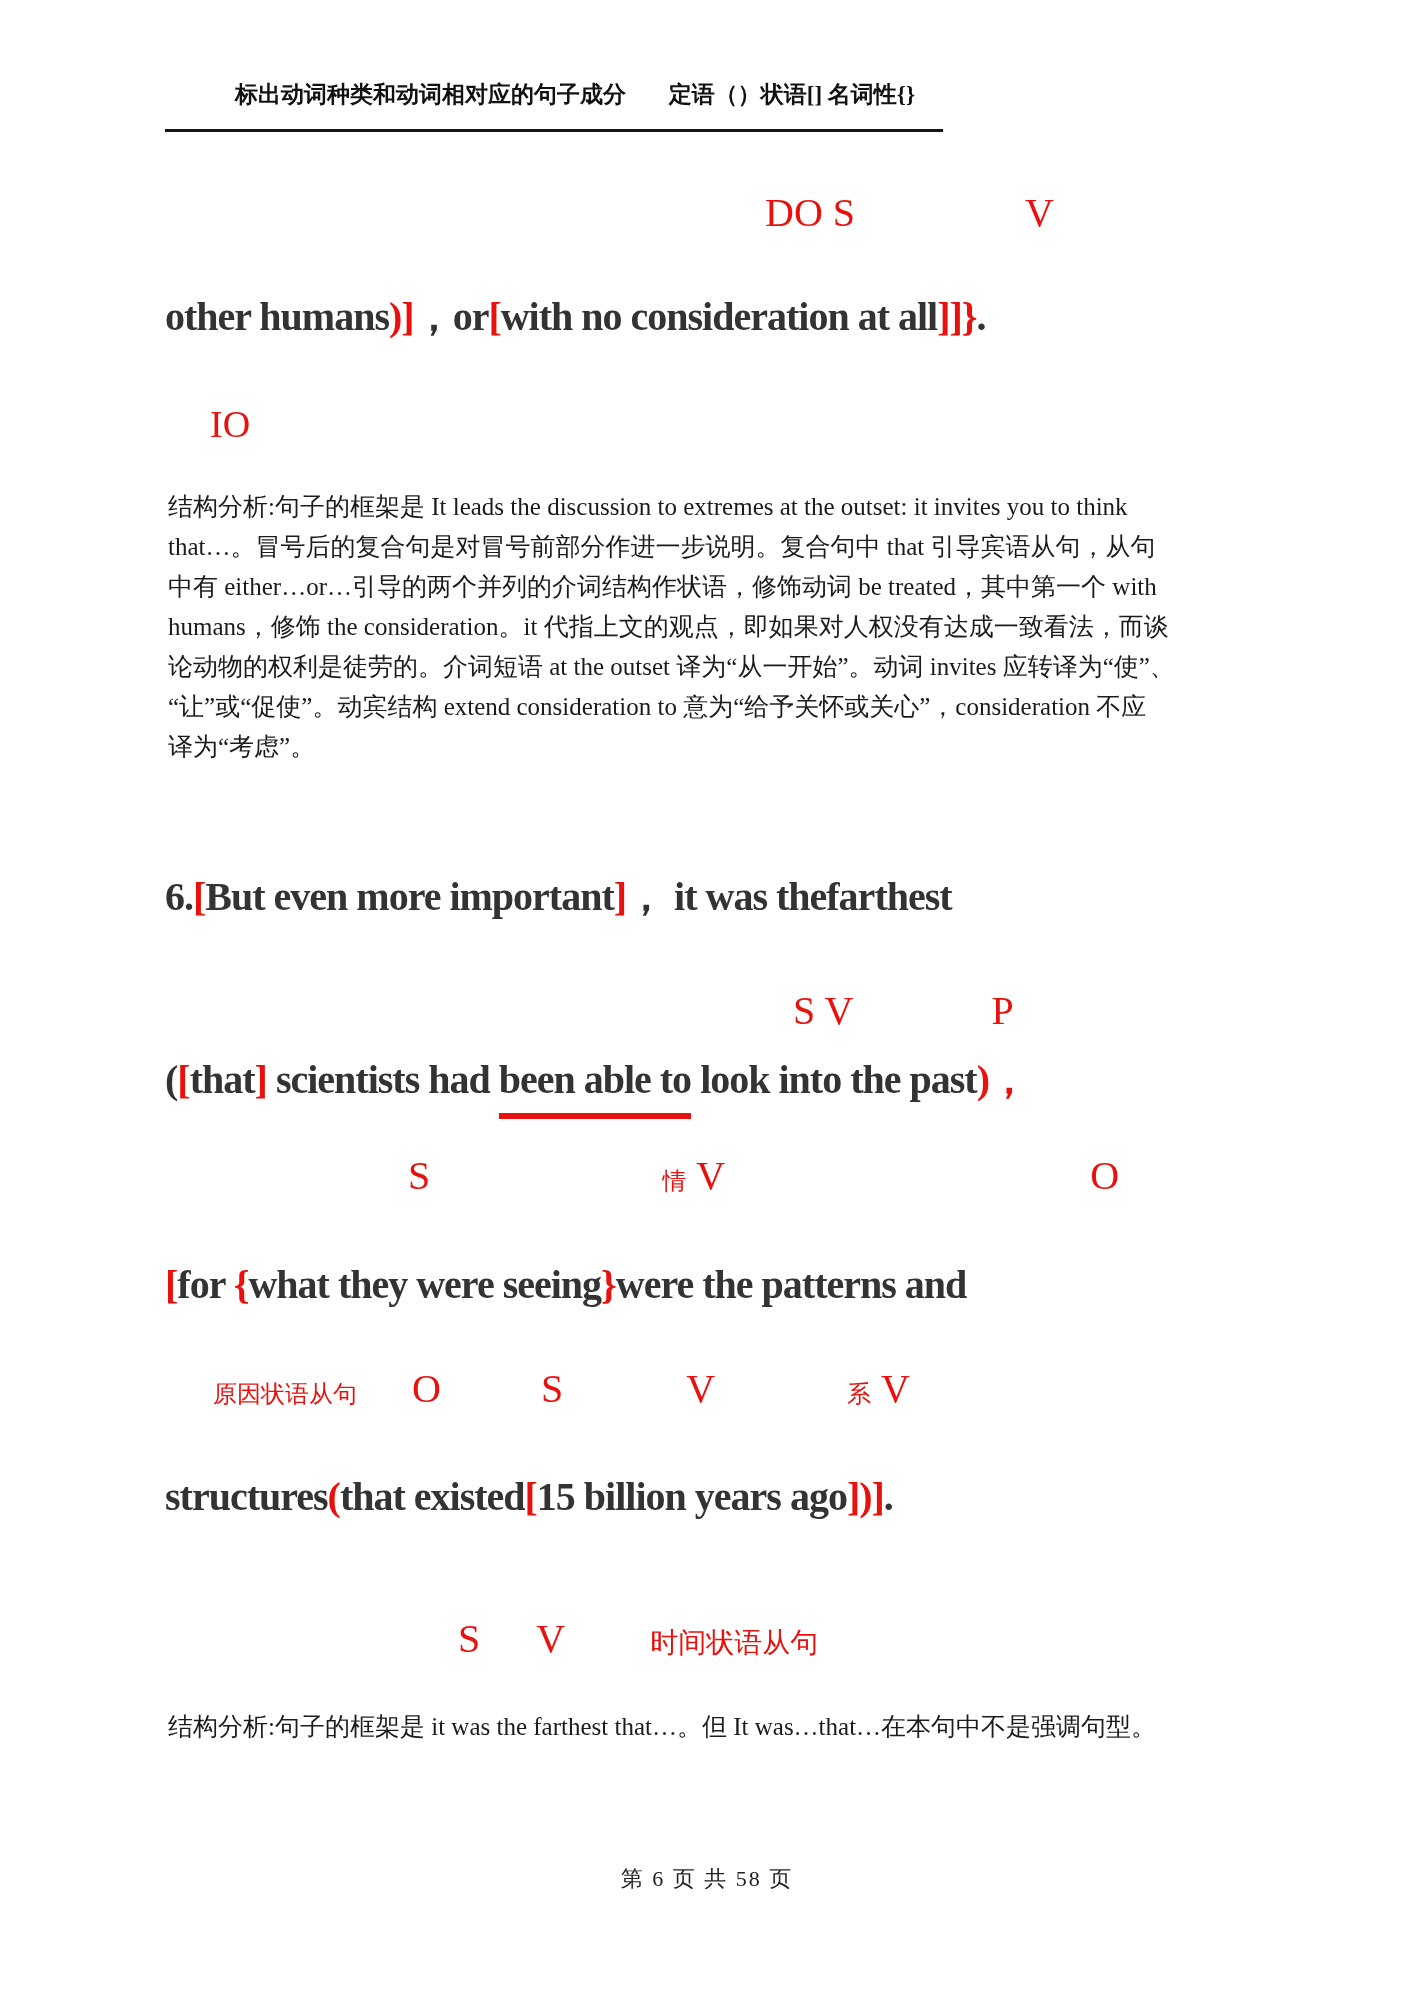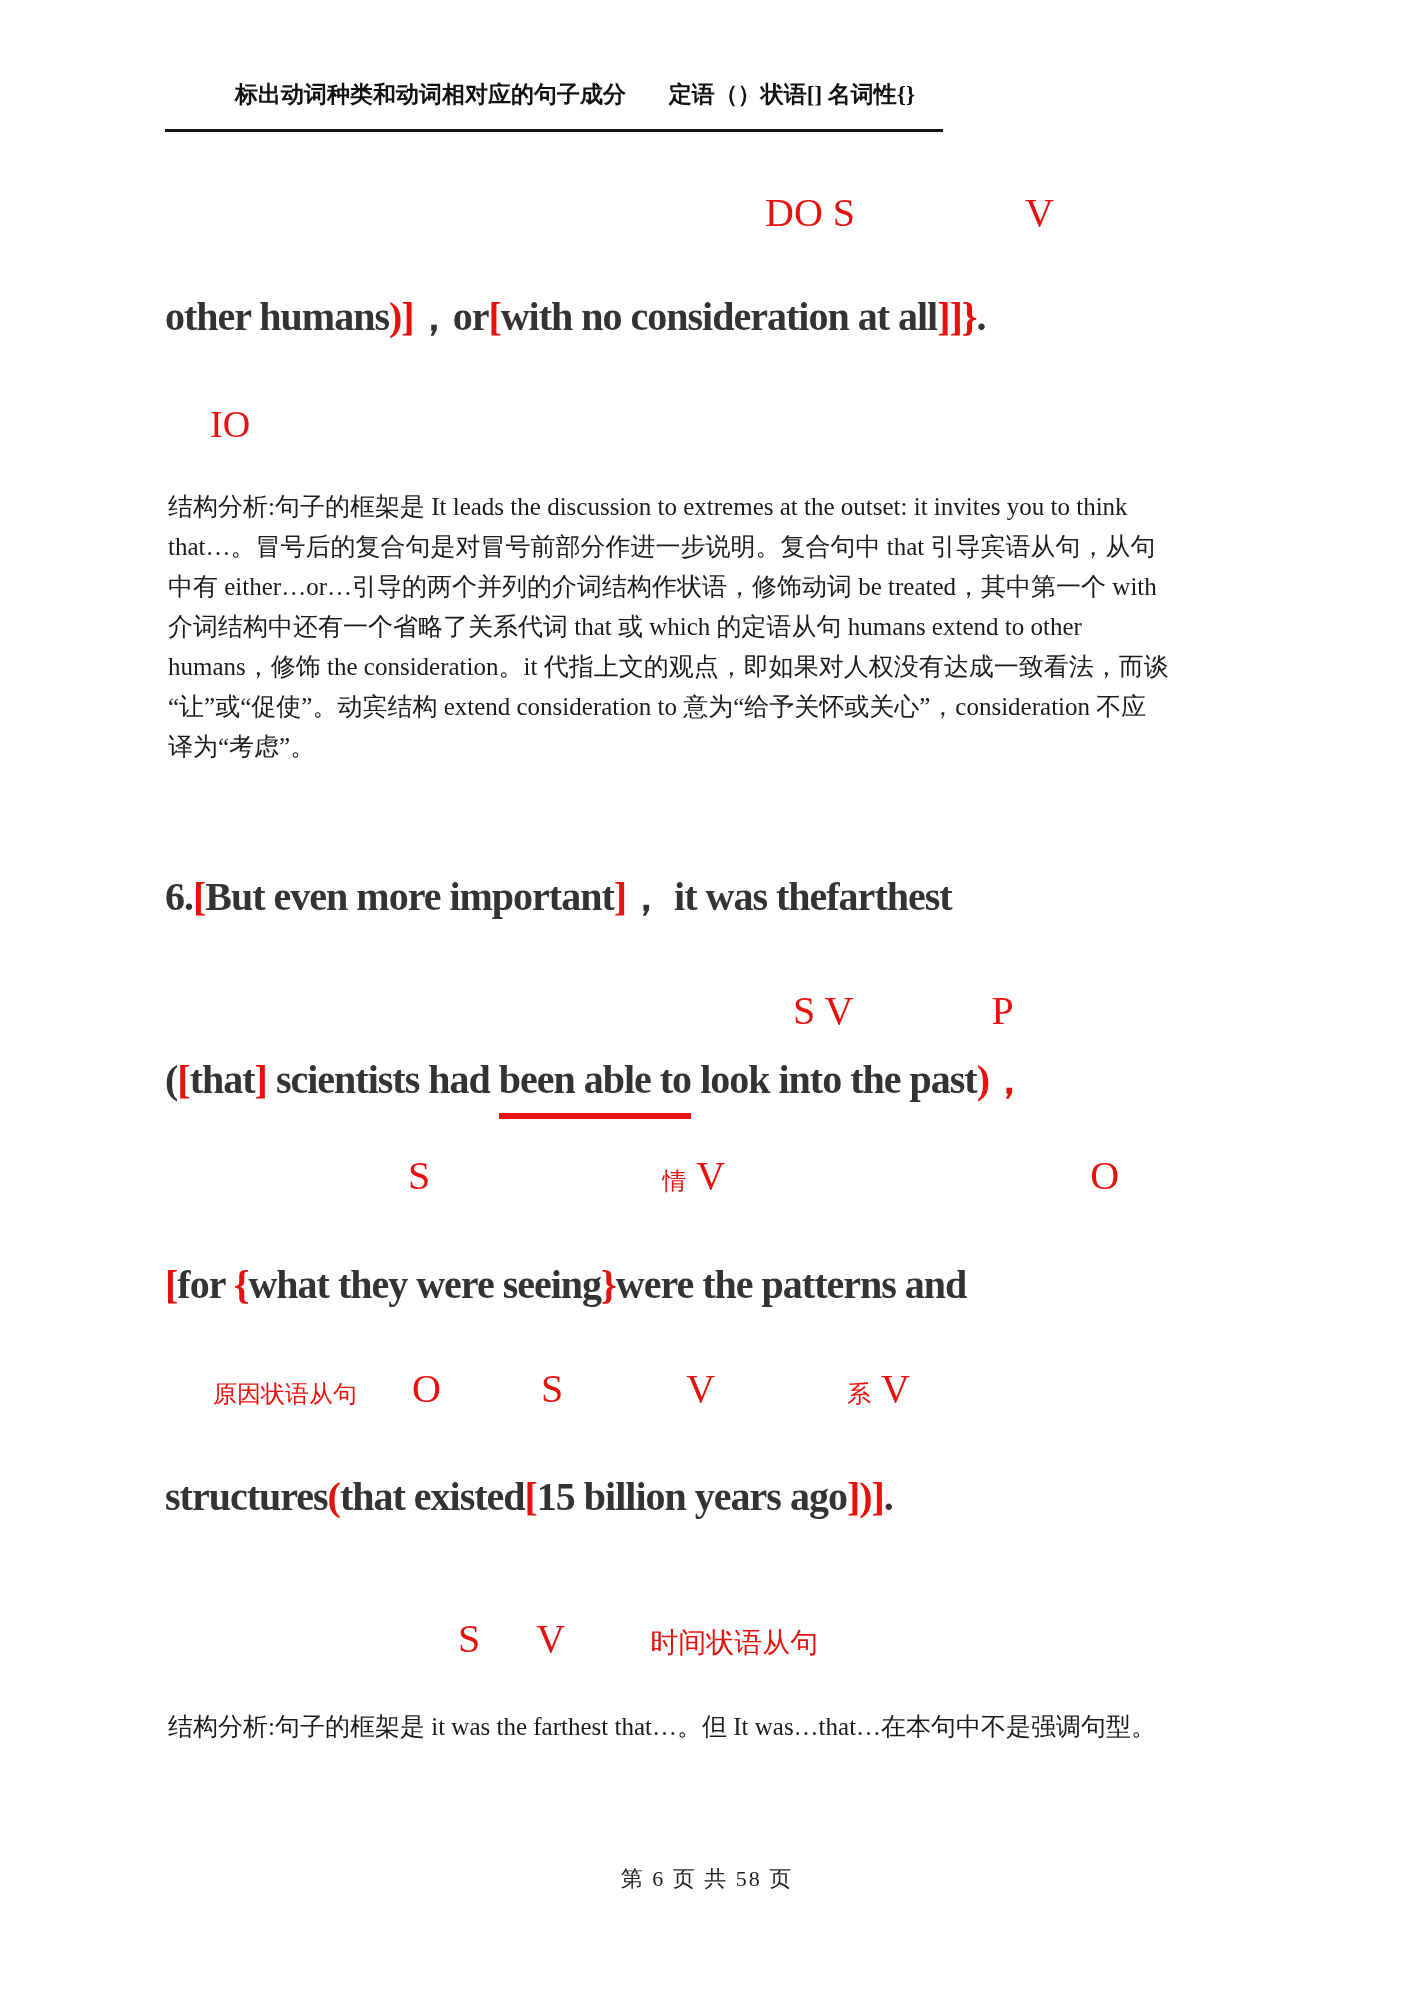--- a/index.html
+++ b/index.html
@@ -72,22 +72,22 @@
   <div class="sline" style="top:293px;">
     <span>other humans</span><span class="red">)]</span><span>，</span><span>or</span><span class="red">[</span><span>with no consideration at all</span><span class="red">]]}</span><span>.</span>
   </div>
 
   <div class="io" style="top:402px;">IO</div>
 
   <div class="para" style="top:487px;">
     <div class="ln">结构分析:句子的框架是 It leads the discussion to extremes at the outset: it invites you to think</div>
     <div class="ln">that…。冒号后的复合句是对冒号前部分作进一步说明。复合句中 that 引导宾语从句，从句</div>
     <div class="ln">中有 either…or…引导的两个并列的介词结构作状语，修饰动词 be treated，其中第一个 with</div>
-    <div class="ln">介词结构中还有一个省略了关系代词 that 或 which 的定语从句 humans extend to other</div>
     <div class="ln">humans，修饰 the consideration。it 代指上文的观点，即如果对人权没有达成一致看法，而谈</div>
+    <div class="ln">论动物的权利是徒劳的。介词短语 at the outset 译为“从一开始”。动词 invites 应转译为“使”、</div>
     <div class="ln">“让”或“促使”。动宾结构 extend consideration to 意为“给予关怀或关心”，consideration 不应</div>
     <div class="ln">译为“考虑”。</div>
   </div>
 
   <div class="sline" style="top:857px;margin-top:16px;">
     <span>6.</span><span class="red">[</span><span>But even more important</span><span class="red">]</span><span>，</span><span> it was thefarthest</span>
   </div>
 
   <div class="ann" style="top:948px;">
     <span style="margin-left:628px;margin-top:40px;">S V</span>

